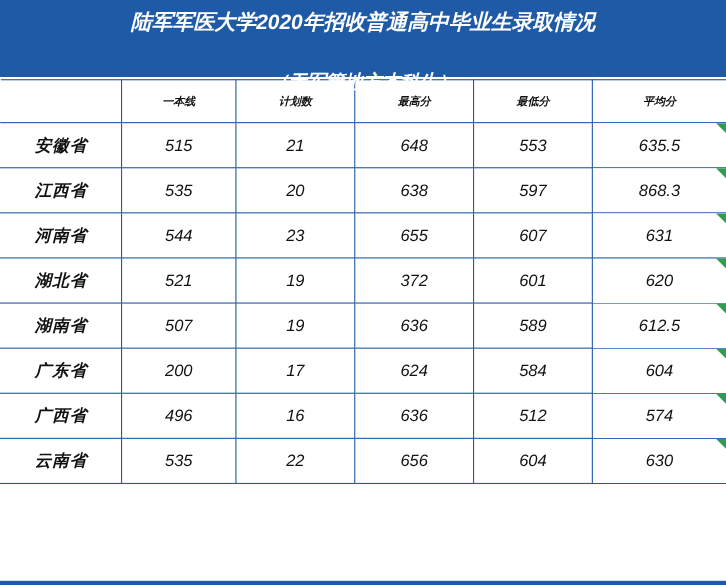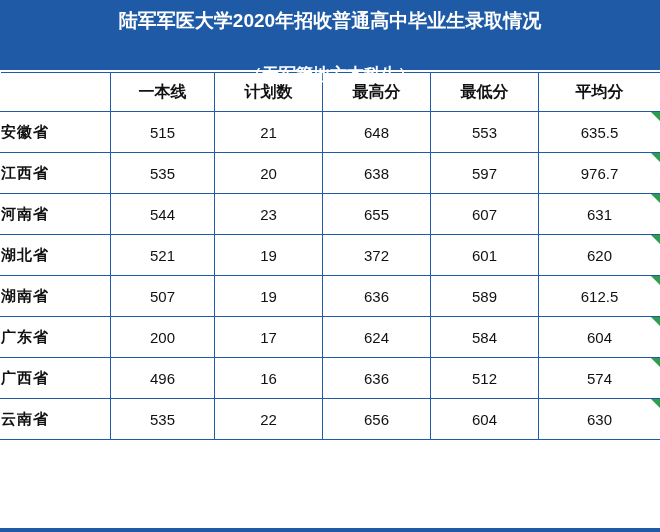--- a/index.html
+++ b/index.html
@@ -12,20 +12,21 @@
     background: #ffffff;
     font-family: "Liberation Sans", sans-serif;
     overflow: hidden;
   }
   .sheet {
     width: 660px;
     height: 532px;
     position: relative;
     background: #ffffff;
     box-sizing: border-box;
+    font-style: italic;
   }
   
   .title-block {
     background: #1f5aa6;
     color: #ffffff;
     width: 660px;
     height: 72px;
     box-sizing: border-box;
     padding-top: 8px;
     text-align: center;
@@ -64,29 +65,29 @@
     height: 40px;
     font-size: 15px;
     color: #111111;
     text-align: center;
     vertical-align: middle;
     background: #ffffff;
     padding: 0;
   }
   table.grid thead th {
     font-weight: bold;
-    font-size: 16px;
+    font-size: 10px;
     height: 38px;
   }
   table.grid thead th.corner {
     border-left: none;
   }
   table.grid tbody td.rowhead {
     font-weight: bold;
-    text-align: left;
+    text-align: center;
     letter-spacing: 1px;
   }
   
   table.grid tr > *:first-child { border-left: 1px solid #ffffff; }
   table.grid tr > *:last-child  { border-right: 1px solid #ffffff; }
 
   
   .corner-mark {
     position: relative;
   }
@@ -146,21 +147,21 @@
         <td>648</td>
         <td>553</td>
         <td class="corner-mark">635.5</td>
       </tr>
       <tr>
         <td class="rowhead">江西省</td>
         <td>535</td>
         <td>20</td>
         <td>638</td>
         <td>597</td>
-        <td class="corner-mark">976.7</td>
+        <td class="corner-mark">868.3</td>
       </tr>
       <tr>
         <td class="rowhead">河南省</td>
         <td>544</td>
         <td>23</td>
         <td>655</td>
         <td>607</td>
         <td class="corner-mark">631</td>
       </tr>
       <tr>

